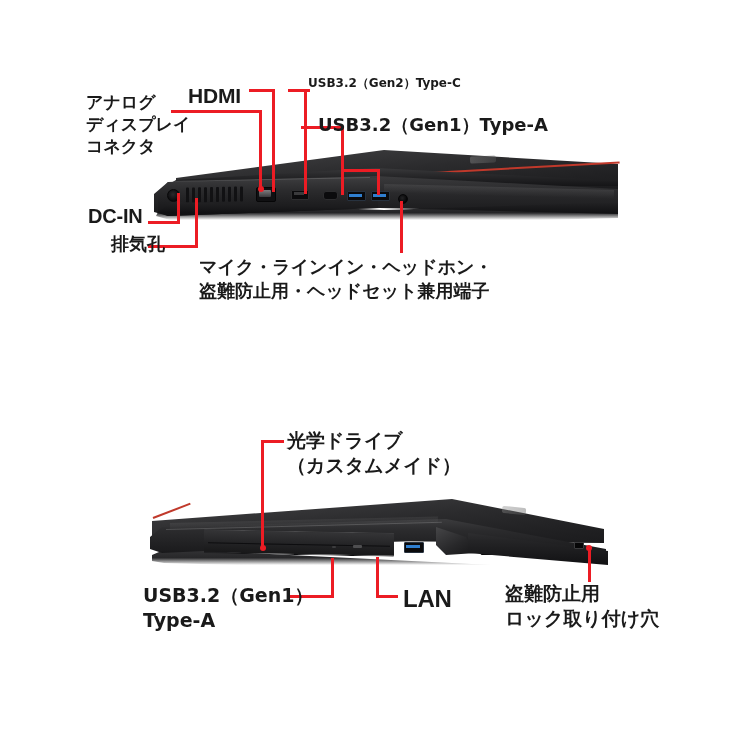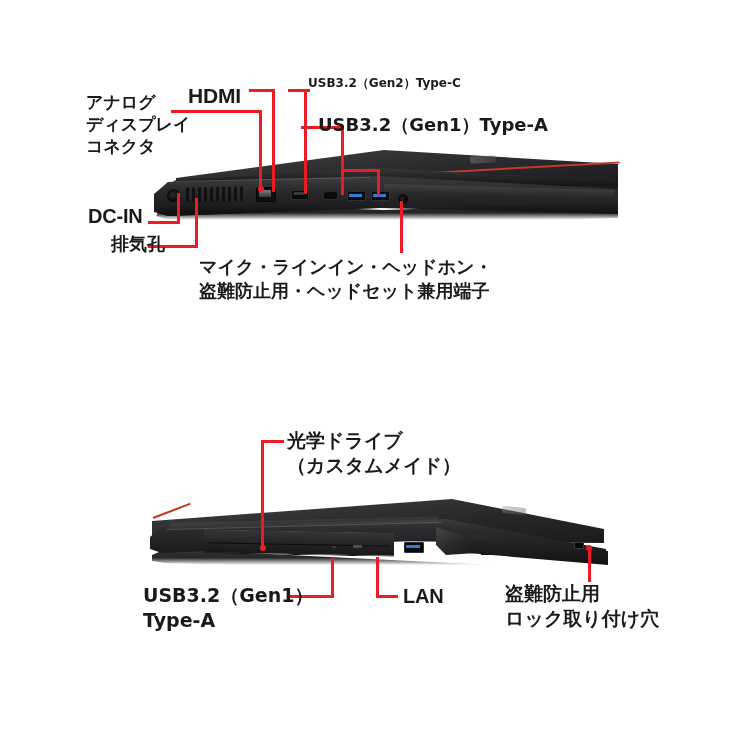--- a/index.html
+++ b/index.html
@@ -235,19 +235,19 @@
 
     <div class="ld ldv" style="left:588px;top:548px;height:34px;"></div>
     <div class="dot" style="left:586px;top:545px;"></div>
 
     <div class="lbl jp" style="left:287px;top:428px;font-size:19px;line-height:1.34;">光学ドライブ
 （カスタムメイド）</div>
 
     <div class="lbl jp" style="left:143px;top:583px;font-size:19px;line-height:1.32;">USB3.2（Gen1）
 Type-A</div>
 
-    <div class="lbl lat" style="left:403px;top:585px;font-size:20px;">LAN</div>
+    <div class="lbl lat" style="left:403px;top:585px;font-size:24px;">LAN</div>
 
     <div class="lbl jp" style="left:505px;top:581px;font-size:19px;line-height:1.32;">盗難防止用
 ロック取り付け穴</div>
   </div>
 
 </div>
 
 </body></html>

